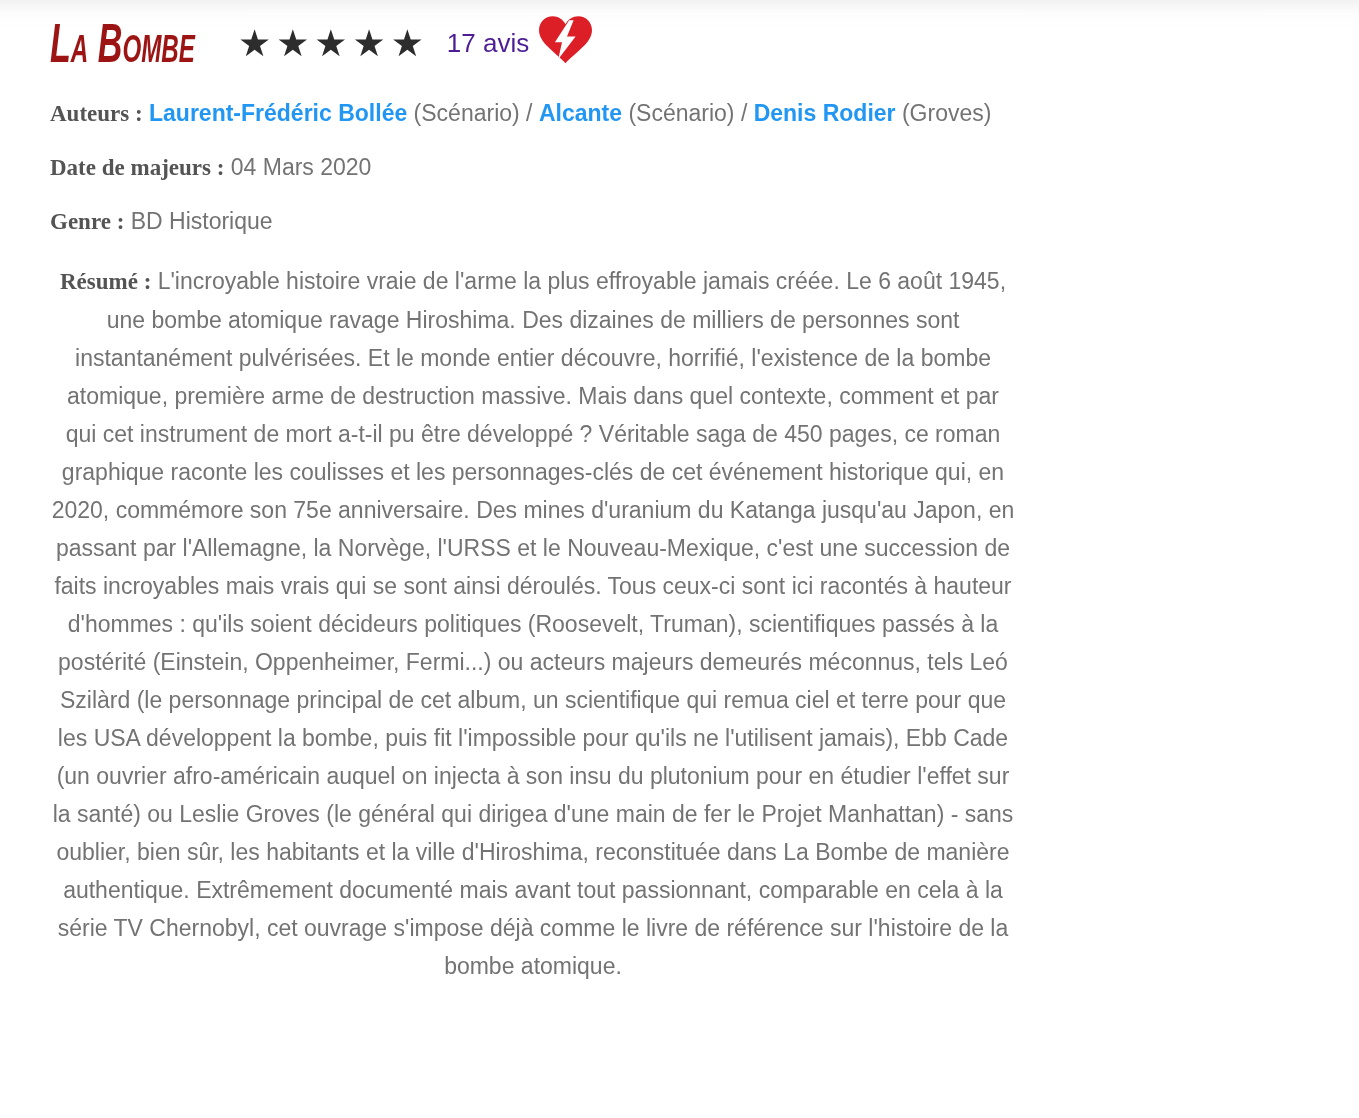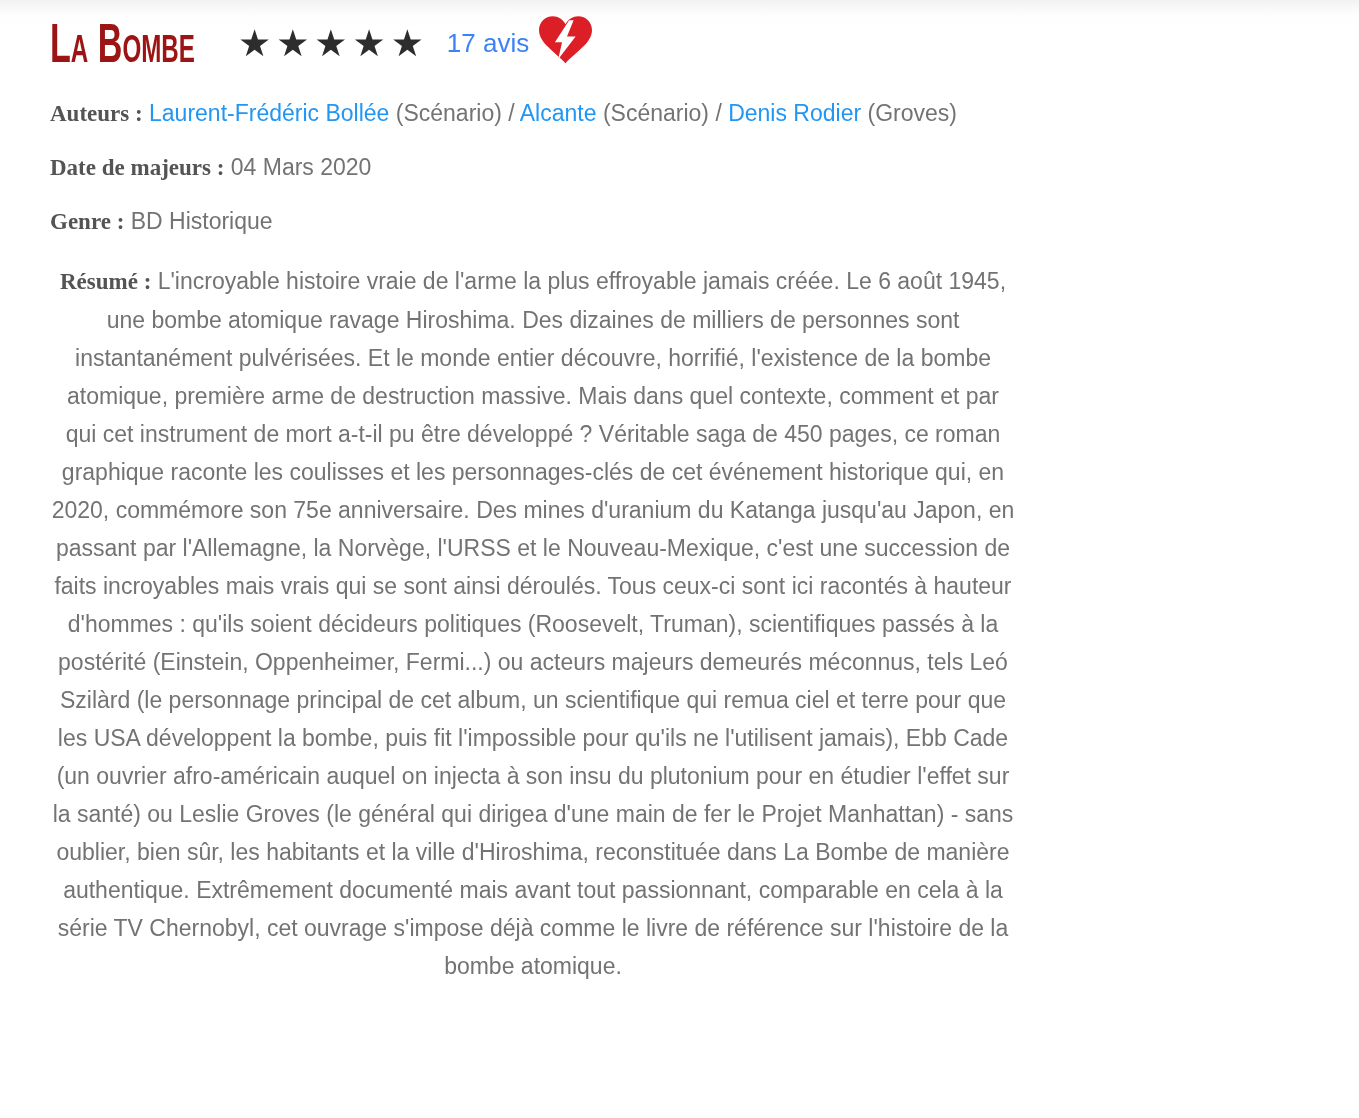--- a/index.html
+++ b/index.html
@@ -22,20 +22,21 @@
 
   
   .title-row {
     display: flex;
     align-items: center;
     height: 58px;
   }
   .title-wrap {
     width: 160px;
     flex: 0 0 160px;
+    font-style: italic;
   }
   .book-title {
     margin: 0;
     font-size: 55px;
     line-height: 1;
     font-weight: bold;
     font-variant: small-caps;
     letter-spacing: 0px;
     color: #9c1414;
     white-space: nowrap;
@@ -47,21 +48,21 @@
     font-size: 37px;
     letter-spacing: 5px;
     color: #2d2d2d;
     line-height: 1;
     white-space: nowrap;
     user-select: none;
   }
   .reviews-link {
     margin-left: 18px;
     font-size: 26px;
-    color: #3b82f6;
+    color: #4c1d95;
     text-decoration: none;
     cursor: pointer;
     white-space: nowrap;
   }
   .heart {
     margin-left: 10px;
     display: inline-flex;
     align-items: center;
     margin-top: -6px;
   }
@@ -76,20 +77,21 @@
   }
   .label {
     font-weight: bold;
     color: #545454;
     font-family: Liberation Serif, serif;
   }
   .link {
     color: #2196f3;
     text-decoration: none;
     cursor: pointer;
+    font-weight: bold;
   }
   .sep { color: #737373; }
 
   
   .summary {
     margin: 21px 0 0 0;
     width: 966px;
     font-size: 23px;
     line-height: 38px;
     color: #737373;

